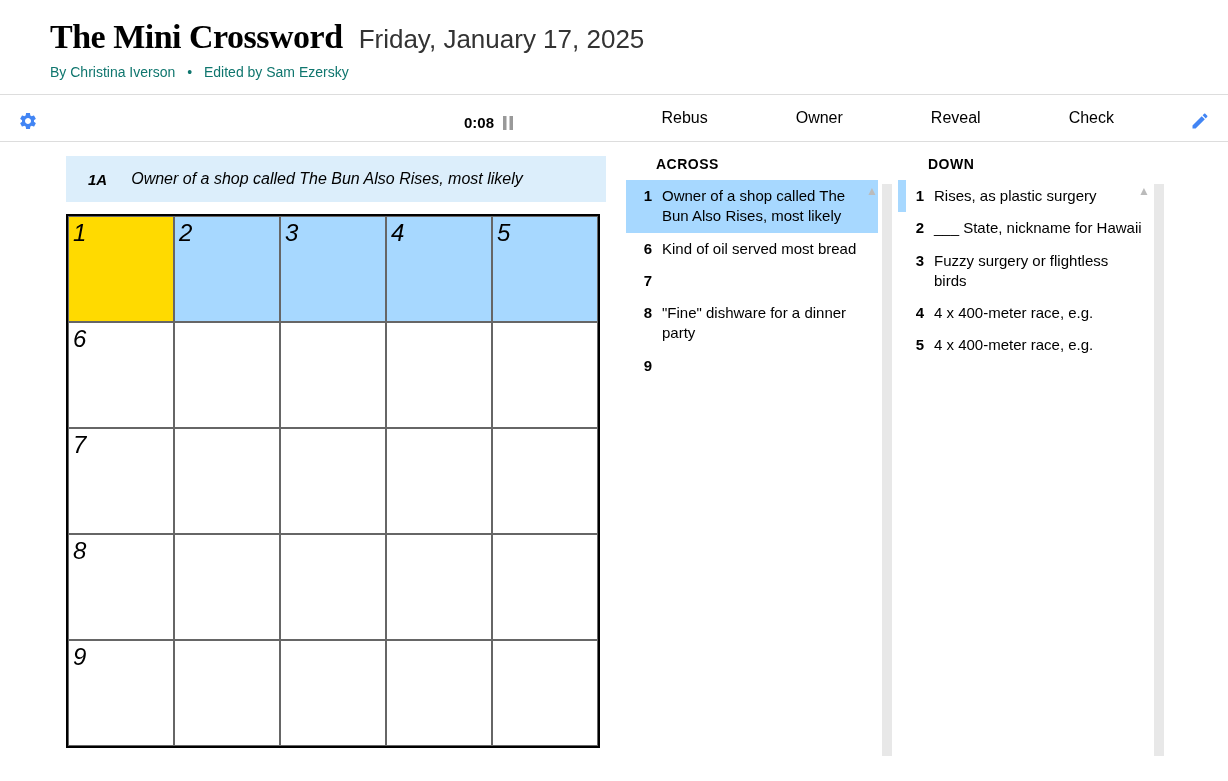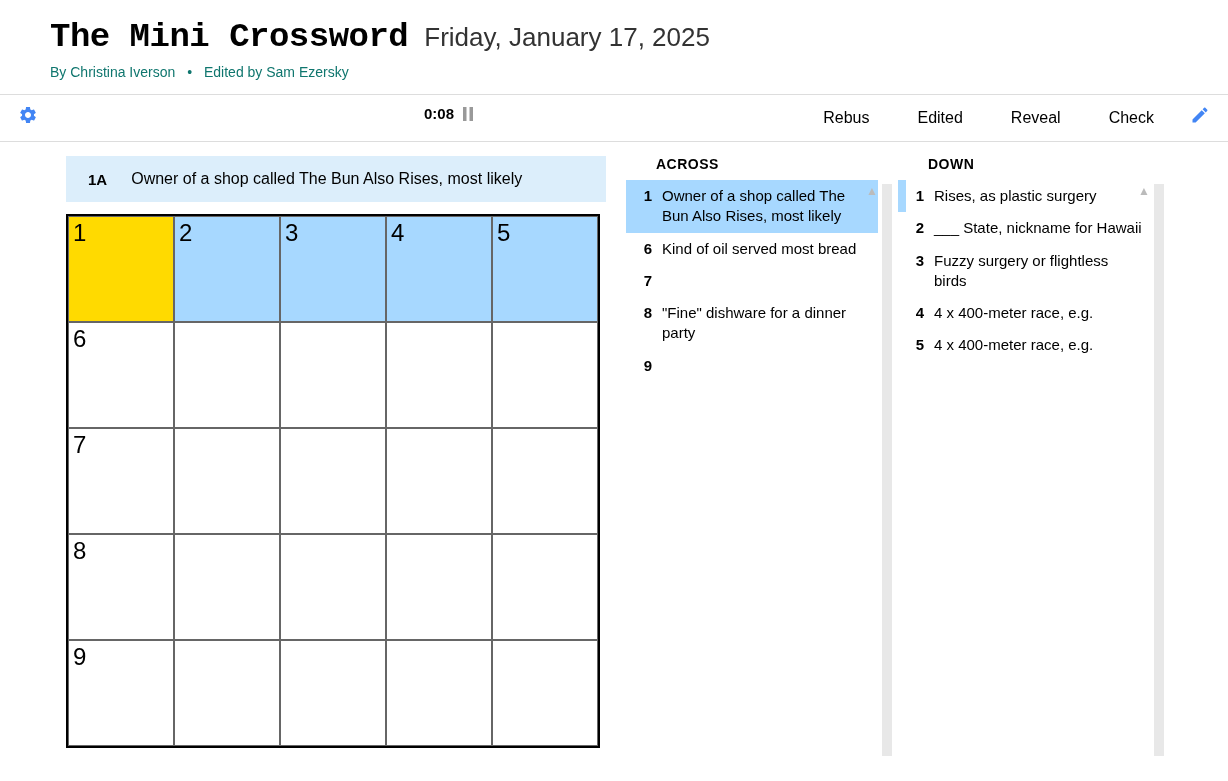--- a/index.html
+++ b/index.html
@@ -1,31 +1,31 @@
 <!DOCTYPE html>
 <html><head>
 <meta charset="utf-8">
 <style>
 * { box-sizing: border-box; margin: 0; padding: 0; }
 body { font-family: Georgia, 'Times New Roman', serif; background: #fff; color: #000; width: 1228px; }
 .header { padding: 18px 50px 14px 50px; }
 .title-row { display: flex; align-items: baseline; gap: 16px; }
-.title { font-weight: 900; font-size: 34px; letter-spacing: -0.5px; font-family: Liberation Mono, monospace; text-align: right; }
+.title { font-weight: 900; font-size: 34px; letter-spacing: -0.5px; font-family: Liberation Serif, serif; text-align: right; }
 .date { font-size: 26px; font-weight: 400; color: #333; font-family: -apple-system, Helvetica, Arial, sans-serif; }
 .byline { font-size: 14px; color: #0f766e; margin-top: 8px; font-family: -apple-system, Helvetica, Arial, sans-serif; }
 .byline .sep { margin: 0 8px; }
-.toolbar { border-top: 1px solid #ddd; border-bottom: 1px solid #ddd; display: flex; align-items: flex-start; padding: 10px 18px; font-family: -apple-system, Helvetica, Arial, sans-serif; font-size: 15px; }
+.toolbar { border-top: 1px solid #ddd; border-bottom: 1px solid #ddd; display: flex; align-items: flex-end; padding: 10px 18px; font-family: -apple-system, Helvetica, Arial, sans-serif; font-size: 15px; gap: 40px; }
 .toolbar .gear { width: 20px; height: 20px; color: #4285f4; cursor: pointer; }
 .toolbar .timer-wrap { flex: 0 0 auto; margin-left: 386px; display: flex; align-items: center; gap: 8px; font-weight: 600; }
 .toolbar .pause { width: 12px; height: 14px; color: #999; cursor: pointer; }
 .toolbar .spacer { flex: 1; }
 .toolbar .btn { background: none; border: none; font-size: 16px; font-family: inherit; cursor: pointer; padding: 4px 8px; margin-left: 32px; }
 .toolbar .pencil { width: 20px; height: 20px; color: #4285f4; margin-left: 28px; cursor: pointer; }
 .main { display: flex; padding: 14px 50px 0 66px; gap: 20px; align-items: flex-start; }
-.left { width: 540px; }
+.left { width: 540px; font-style: italic; }
 .clue-banner { background: #dceefb; padding: 14px 18px; display: flex; align-items: center; gap: 24px; font-family: -apple-system, Helvetica, Arial, sans-serif; }
 .clue-banner .num { font-weight: 700; font-size: 15px; margin-left: 4px; }
 .clue-banner .text { font-size: 16px; }
 .grid { margin-top: 12px; border: 2px solid #000; display: grid; grid-template-columns: repeat(5, 1fr); grid-template-rows: repeat(5, 1fr); width: 534px; height: 534px; }
 .cell { border: 0.5px solid #666; position: relative; background: #fff; cursor: pointer; }
 .cell.hl { background: #a7d8ff; }
 .cell.cur { background: #ffda00; }
 .cell .n { position: absolute; top: 2px; left: 4px; font-size: 24px; font-weight: 400; font-family: -apple-system, Helvetica, Arial, sans-serif; }
 .clues { width: 252px; font-family: -apple-system, Helvetica, Arial, sans-serif; position: relative; }
 .clues h3 { font-size: 14px; font-weight: 700; letter-spacing: 0.5px; margin-bottom: 8px; padding-left: 8px; margin-left: 22px; }
@@ -62,21 +62,21 @@
     </svg>
   <div class="timer-wrap">
     <span>0:08</span>
     <svg class="pause" viewBox="0 0 12 14" fill="currentColor">
         <rect x="1" y="0" width="3.5" height="14"></rect>
         <rect x="7.5" y="0" width="3.5" height="14"></rect>
       </svg>
   </div>
   <div class="spacer"></div>
   <button class="btn">Rebus</button>
-  <button class="btn">Edited</button>
+  <button class="btn">Owner</button>
   <button class="btn">Reveal</button>
   <button class="btn">Check</button>
   <svg class="pencil" viewBox="0 0 24 24" fill="currentColor">
       <path d="M3 17.25V21h3.75L17.81 9.94l-3.75-3.75L3 17.25zM20.71 7.04c.39-.39.39-1.02 0-1.41l-2.34-2.34c-.39-.39-1.02-.39-1.41 0l-1.83 1.83 3.75 3.75 1.83-1.83z"></path>
     </svg>
 </div>
 
 <div class="main">
   <div class="left">
     <div class="clue-banner">

